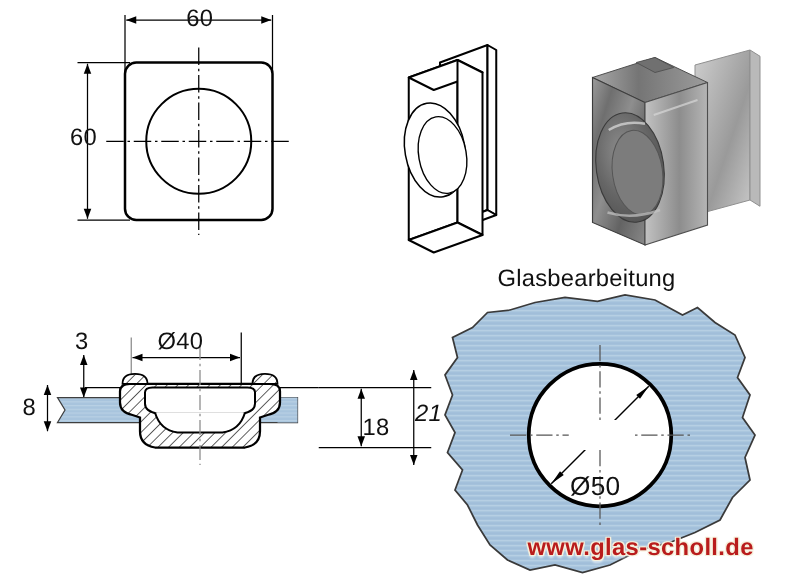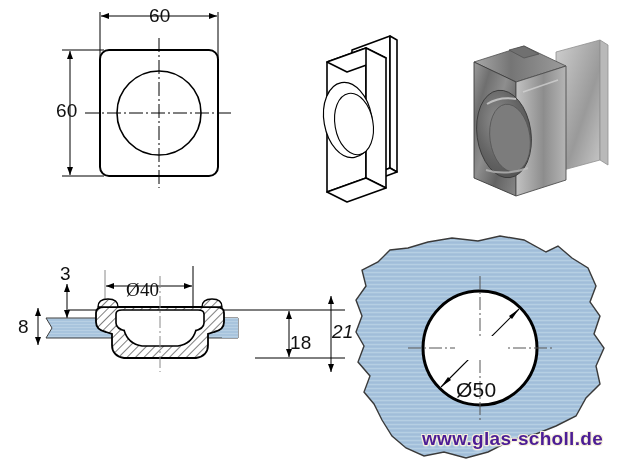--- a/index.html
+++ b/index.html
@@ -38,21 +38,21 @@
   }
   .section-title {
     font-size: 19px;
     letter-spacing: 0.2px;
   }
   .watermark {
     position: absolute;
     font-family: "Liberation Sans", sans-serif;
     font-size: 19px;
     font-weight: bold;
-    color: #4c1d95;
+    color: #b91c1c;
     text-shadow:
        1px  1px 0 #f6f0dc,
       -1px  1px 0 #f6f0dc,
        1px -1px 0 #f6f0dc,
       -1px -1px 0 #f6f0dc,
        0    2px 2px rgba(255,255,255,0.65);
     letter-spacing: 0.3px;
   }
 </style>
 </head>
@@ -258,28 +258,29 @@
       <path d="M519,309 L509,316 L512,319 Z" fill="#000"></path>
 
       <rect x="455" y="336" width="52" height="24" fill="#ffffff"></rect>
     </g>
   </svg>
 
   <div class="label dim-label" style="left:149px; top:6px;">60</div>
 
   <div class="label dim-label" style="left:56px; top:101px;">60</div>
 
-  <div class="label dim-label" style="left:126px; top:280px;font-family:Liberation Serif, serif;">Ø40</div>
+  <div class="label dim-label" style="left:126px; top:264px;">Ø40</div>
 
   <div class="label dim-label" style="left:60px; top:264px;">3</div>
 
   <div class="label dim-label" style="left:18px; top:317px;">8</div>
 
   <div class="label dim-label" style="left:290px; top:333px;">18</div>
 
   <div class="label dim-label" style="left:332px; top:322px;font-style:italic;">21</div>
 
+  <div class="label section-title" style="left:398px; top:214px;">Glasbearbeitung</div>
 
   <div class="label dim-label" style="left:456px; top:338px; font-size:21px;margin-top:41px;">Ø50</div>
 
   <div class="watermark" style="left:422px; top:428px;">www.glas-scholl.de</div>
 
 </div>
 
 </body></html>

